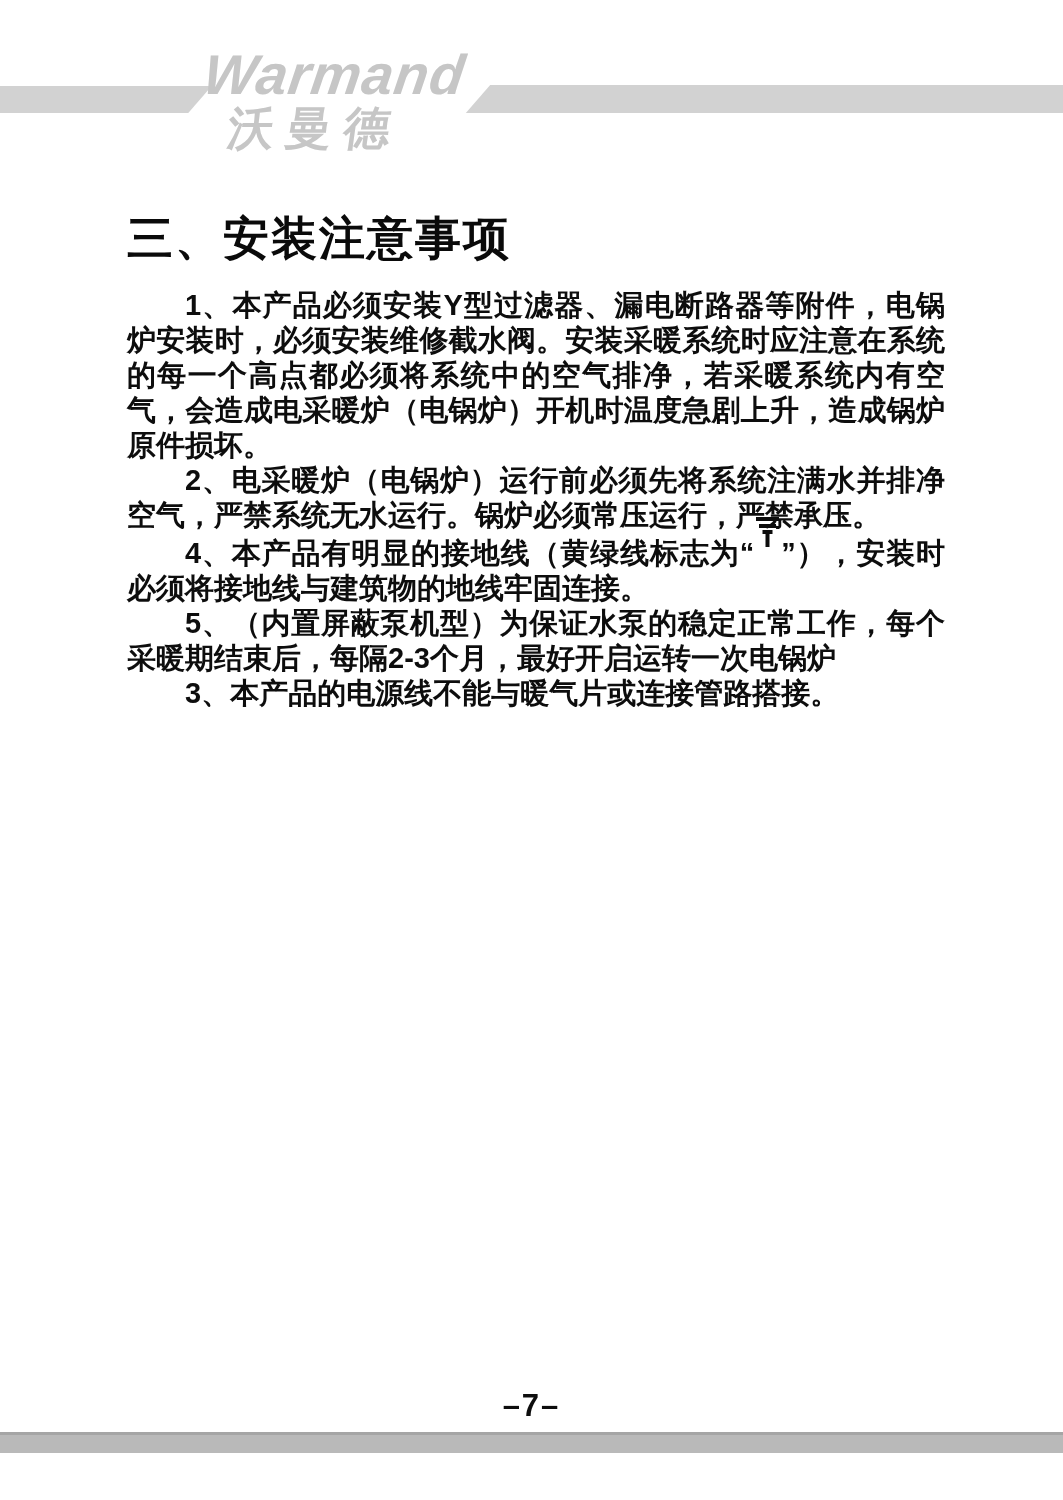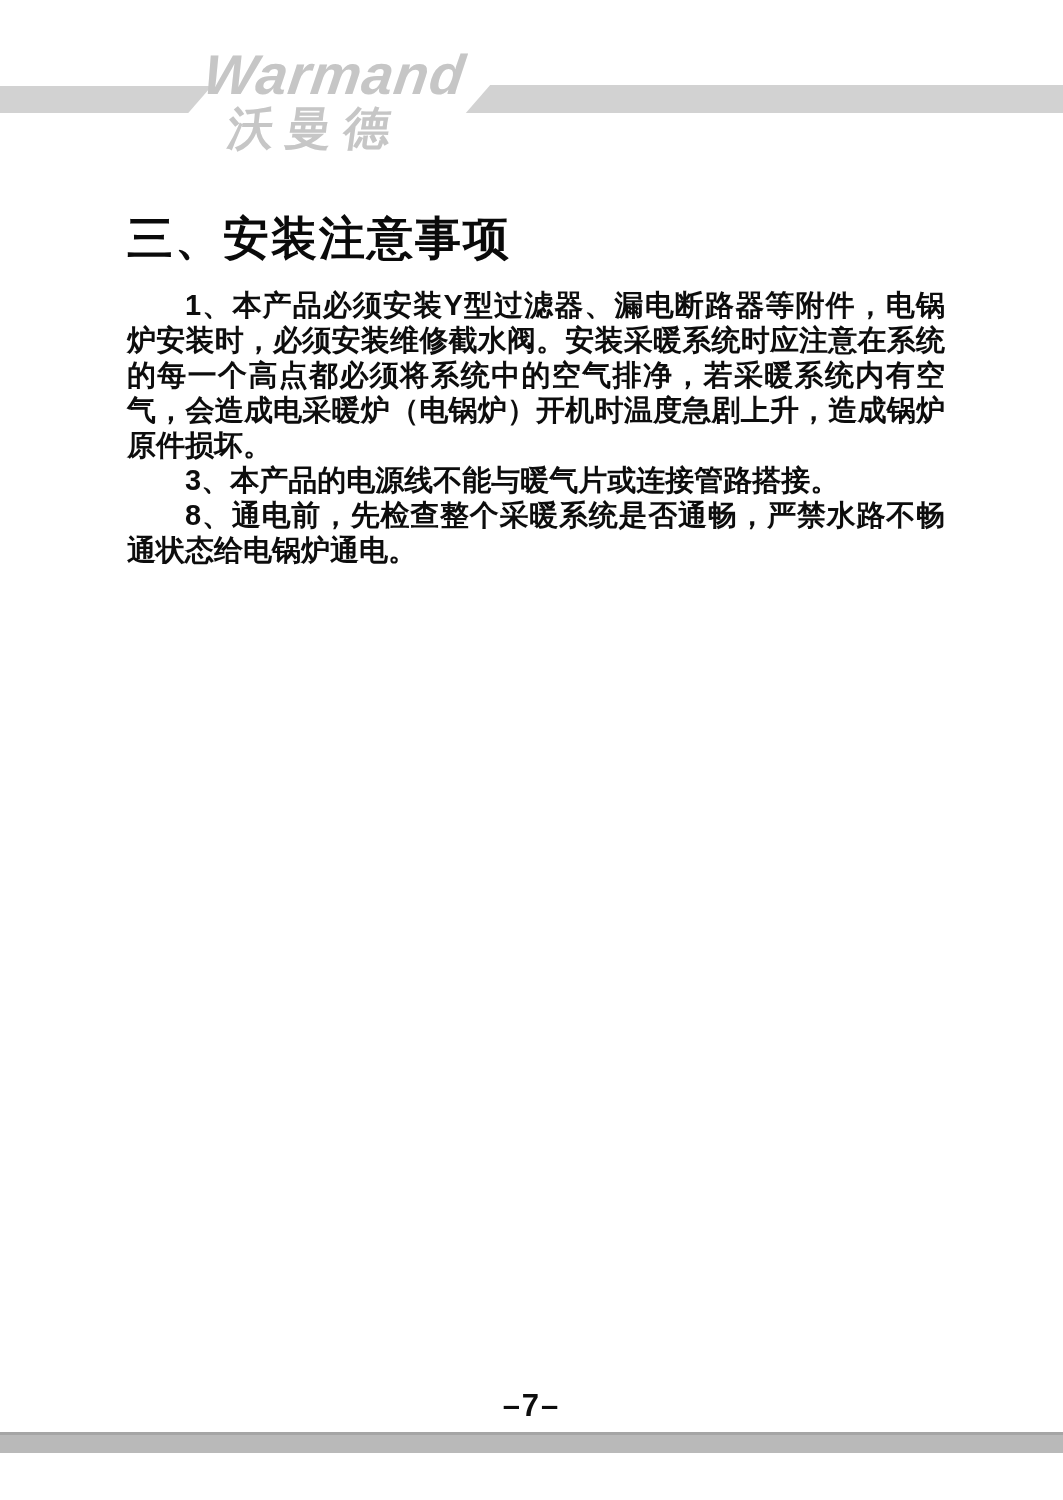--- a/index.html
+++ b/index.html
@@ -107,22 +107,29 @@
     <div class="band band-left"></div>
     <div class="band band-right"></div>
     <div class="brand">Warmand</div>
     <div class="brand-cn">沃曼德</div>
   </header>
 
   <main class="main">
     <h1 class="doc-heading">三、安装注意事项</h1>
 
     <p>1、本产品必须安装Y型过滤器、漏电断路器等附件，电锅炉安装时，必须安装维修截水阀。安装采暖系统时应注意在系统的每一个高点都必须将系统中的空气排净，若采暖系统内有空气，会造成电采暖炉（电锅炉）开机时温度急剧上升，造成锅炉原件损坏。</p>
+    <p>2、电采暖炉（电锅炉）运行前必须先将系统注满水并排净空气，严禁系统无水运行。锅炉必须常压运行，严禁承压。</p>
 
+    <p><span>4、本产品有明显的接地线（黄绿线标志为“</span><span class="ground-wrap"><svg width="23" height="30" viewBox="0 0 23 30" aria-hidden="true">
+            <rect x="0" y="0" width="23" height="4" fill="#0d0d0d"></rect>
+            <rect x="3" y="7" width="17" height="4" fill="#0d0d0d"></rect>
+            <rect x="6.5" y="13" width="10" height="4" fill="#0d0d0d"></rect>
+            <rect x="9.5" y="15" width="4" height="15" fill="#0d0d0d"></rect>
+          </svg></span><span>”），安装时必须将接地线与建筑物的地线牢固连接。</span></p>
 
+    <p>5、（内置屏蔽泵机型）为保证水泵的稳定正常工作，每个采暖期结束后，每隔2-3个月，最好开启运转一次电锅炉</p>
     <p>3、本产品的电源线不能与暖气片或连接管路搭接。</p>
-    <p>8、通电前，先检查整个采暖系统是否通畅，严禁水路不畅通状态给电锅炉通电。</p>
   </main>
 
   <div class="page-number">–7–</div>
   <div class="footer-bar"></div>
 
 </div>
 
 </body></html>

